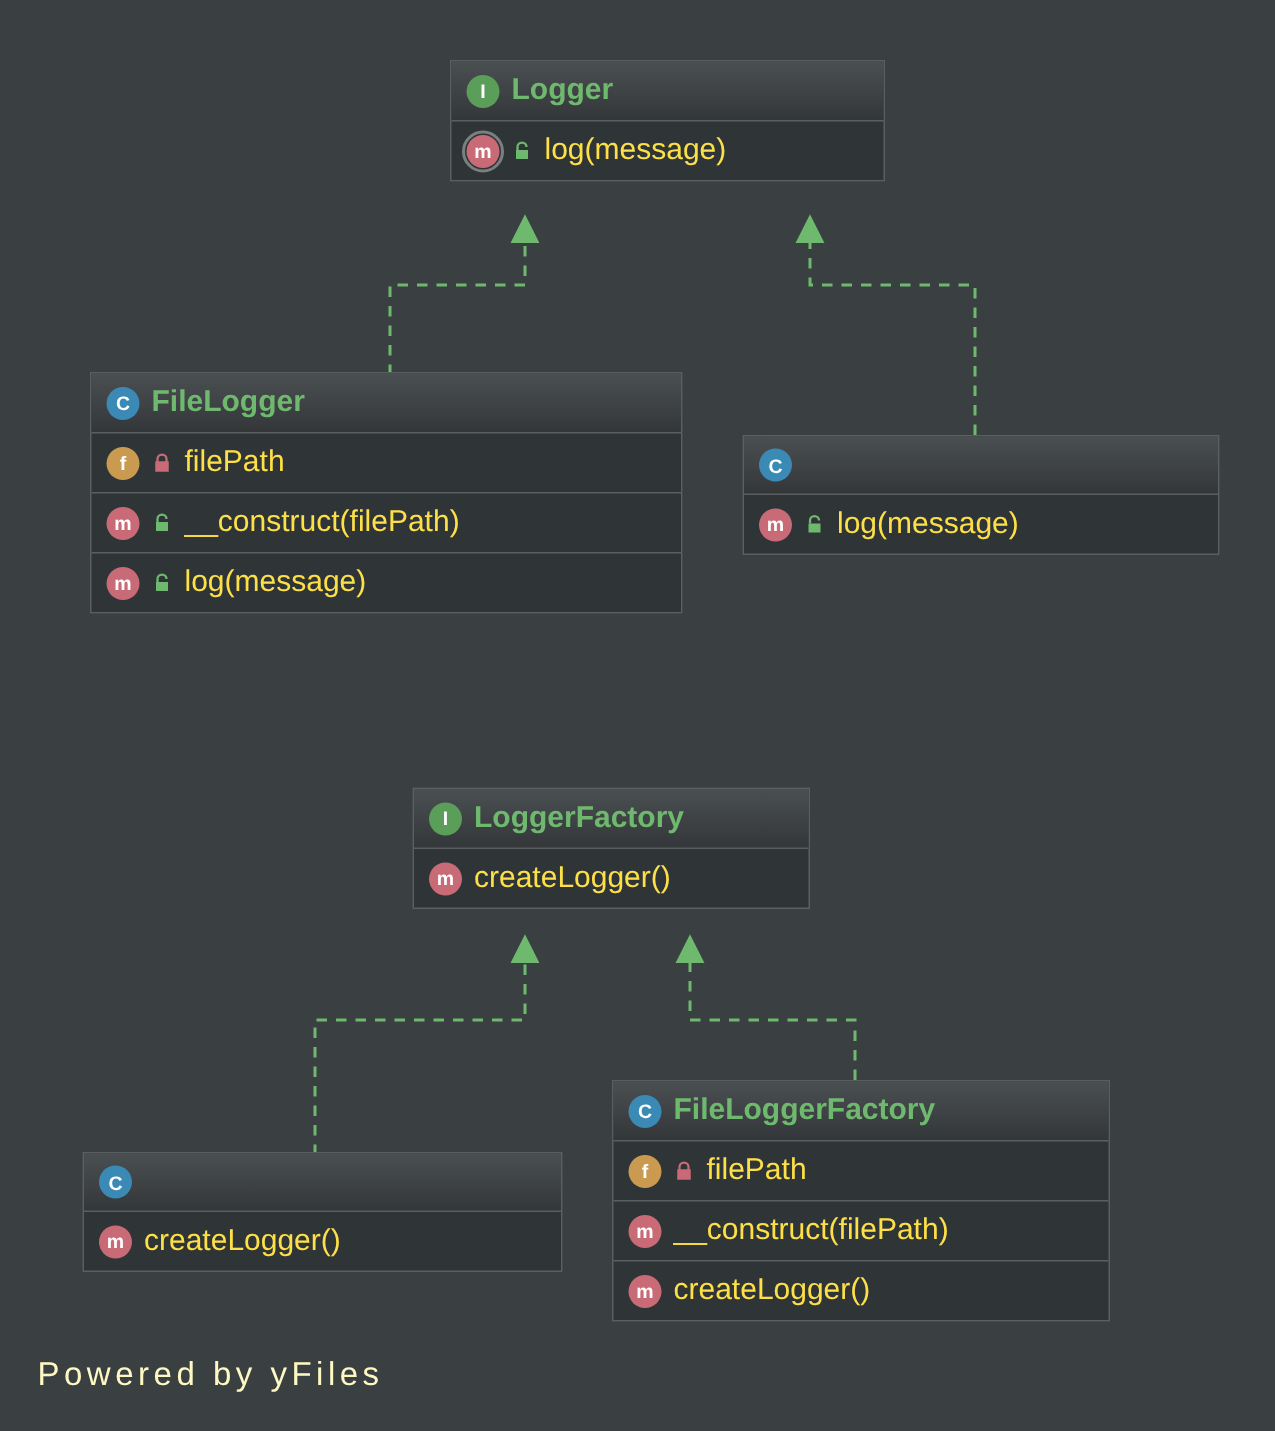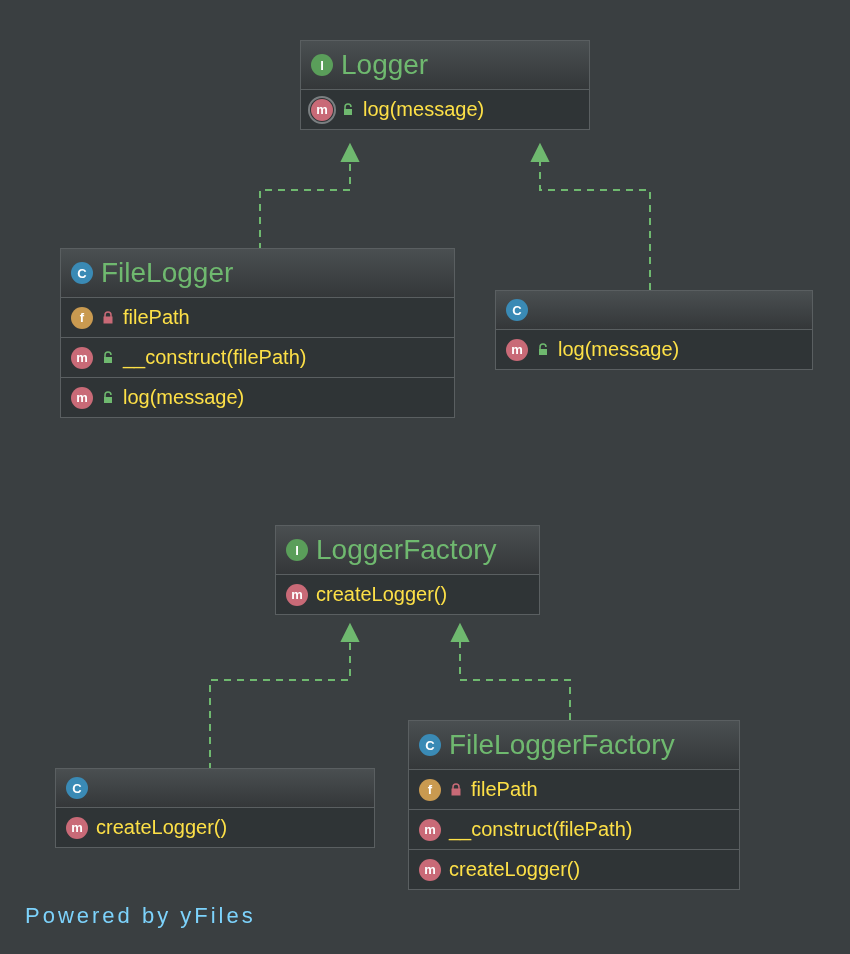--- a/index.html
+++ b/index.html
@@ -25,22 +25,22 @@
   .class-header {
     background: linear-gradient(to bottom, #4a4f51, #343739);
     border-bottom: 1px solid #5a5f61;
     padding: 8px 10px;
     display: flex;
     align-items: center;
     gap: 8px;
   }
   .class-title {
     color: #6fb96f;
-    font-size: 28px;
-    font-weight: 400;
+    font-size: 20px;
+    font-weight: 700;
     text-align: center;
   }
   .member-row {
     border-bottom: 1px solid #5a5f61;
     padding: 8px 10px;
     display: flex;
     align-items: center;
     gap: 8px;
   }
   .member-row:last-child { border-bottom: none; }
@@ -83,21 +83,21 @@
     display: inline-flex;
     align-items: center;
     justify-content: center;
   }
   .vis-public svg { stroke: #6fb96f; }
   .vis-private svg { stroke: #c96a77; fill: #c96a77; }
   .footer {
     position: absolute;
     left: 25px;
     bottom: 25px;
-    color: #7dd3fc;
+    color: #fef9c3;
     font-size: 22px;
     letter-spacing: 3px;
   }
   svg.connectors {
     position: absolute;
     inset: 0;
     width: 850px;
     height: 954px;
     pointer-events: none;
   }

